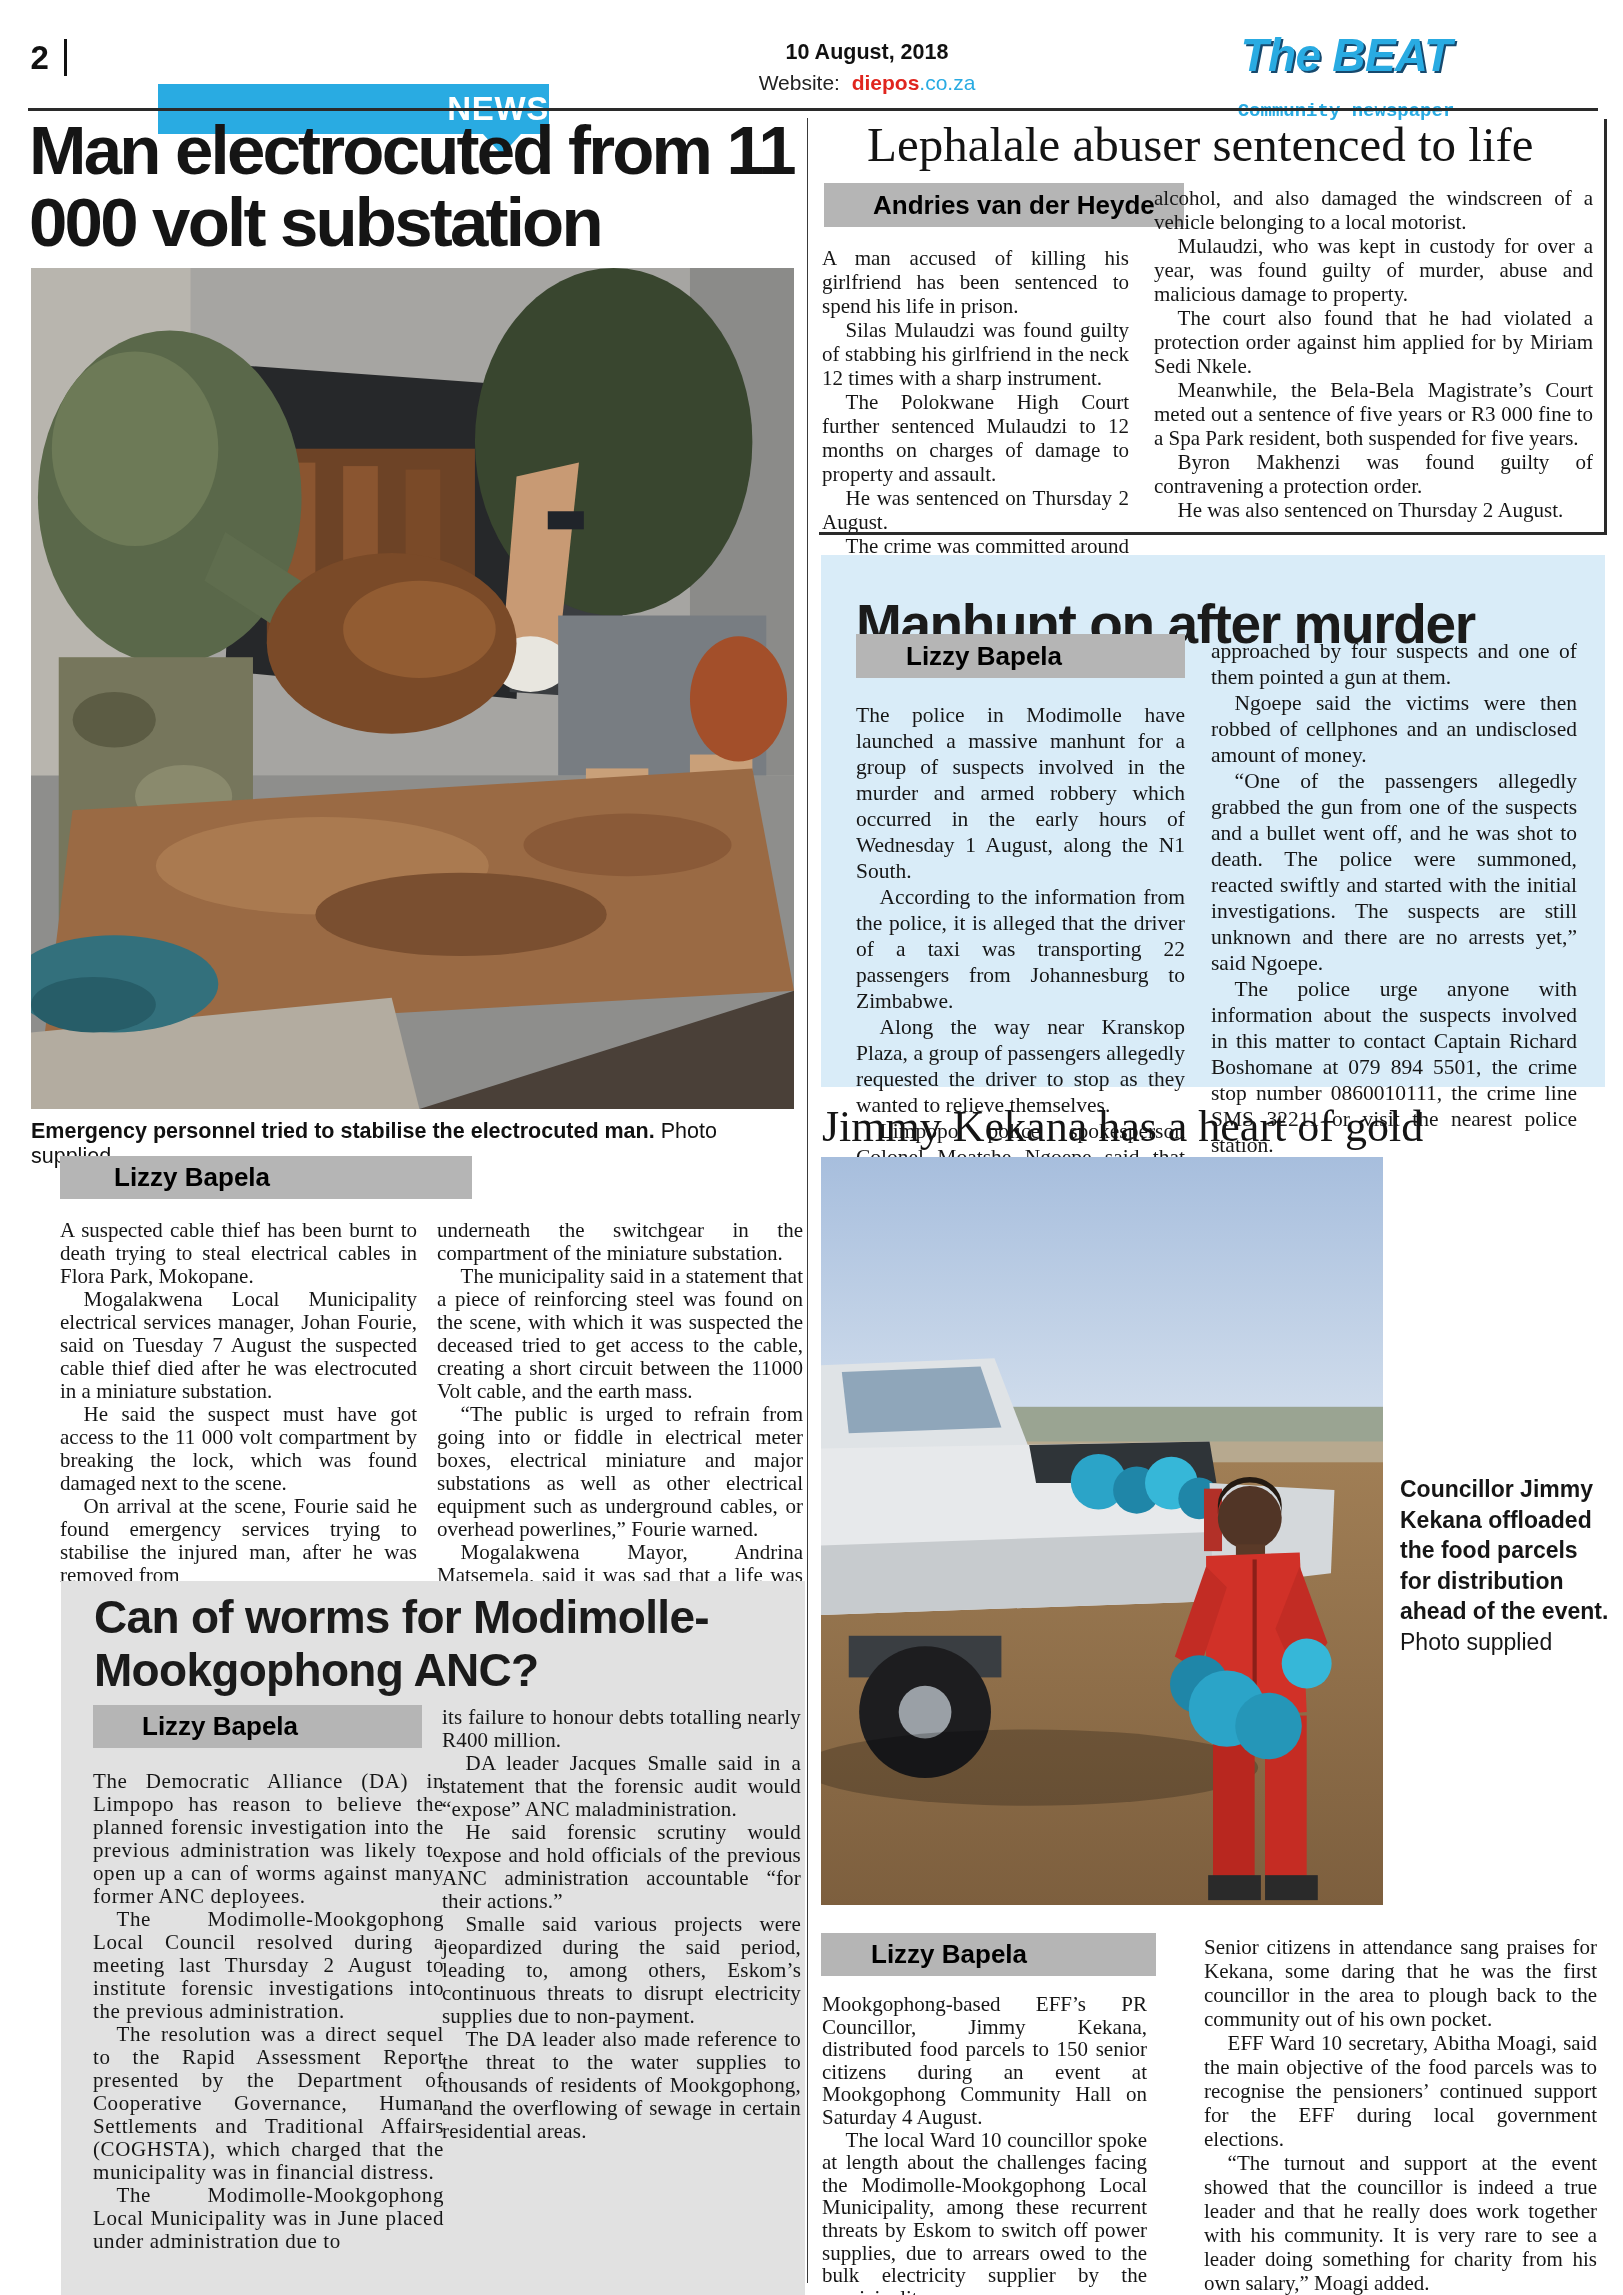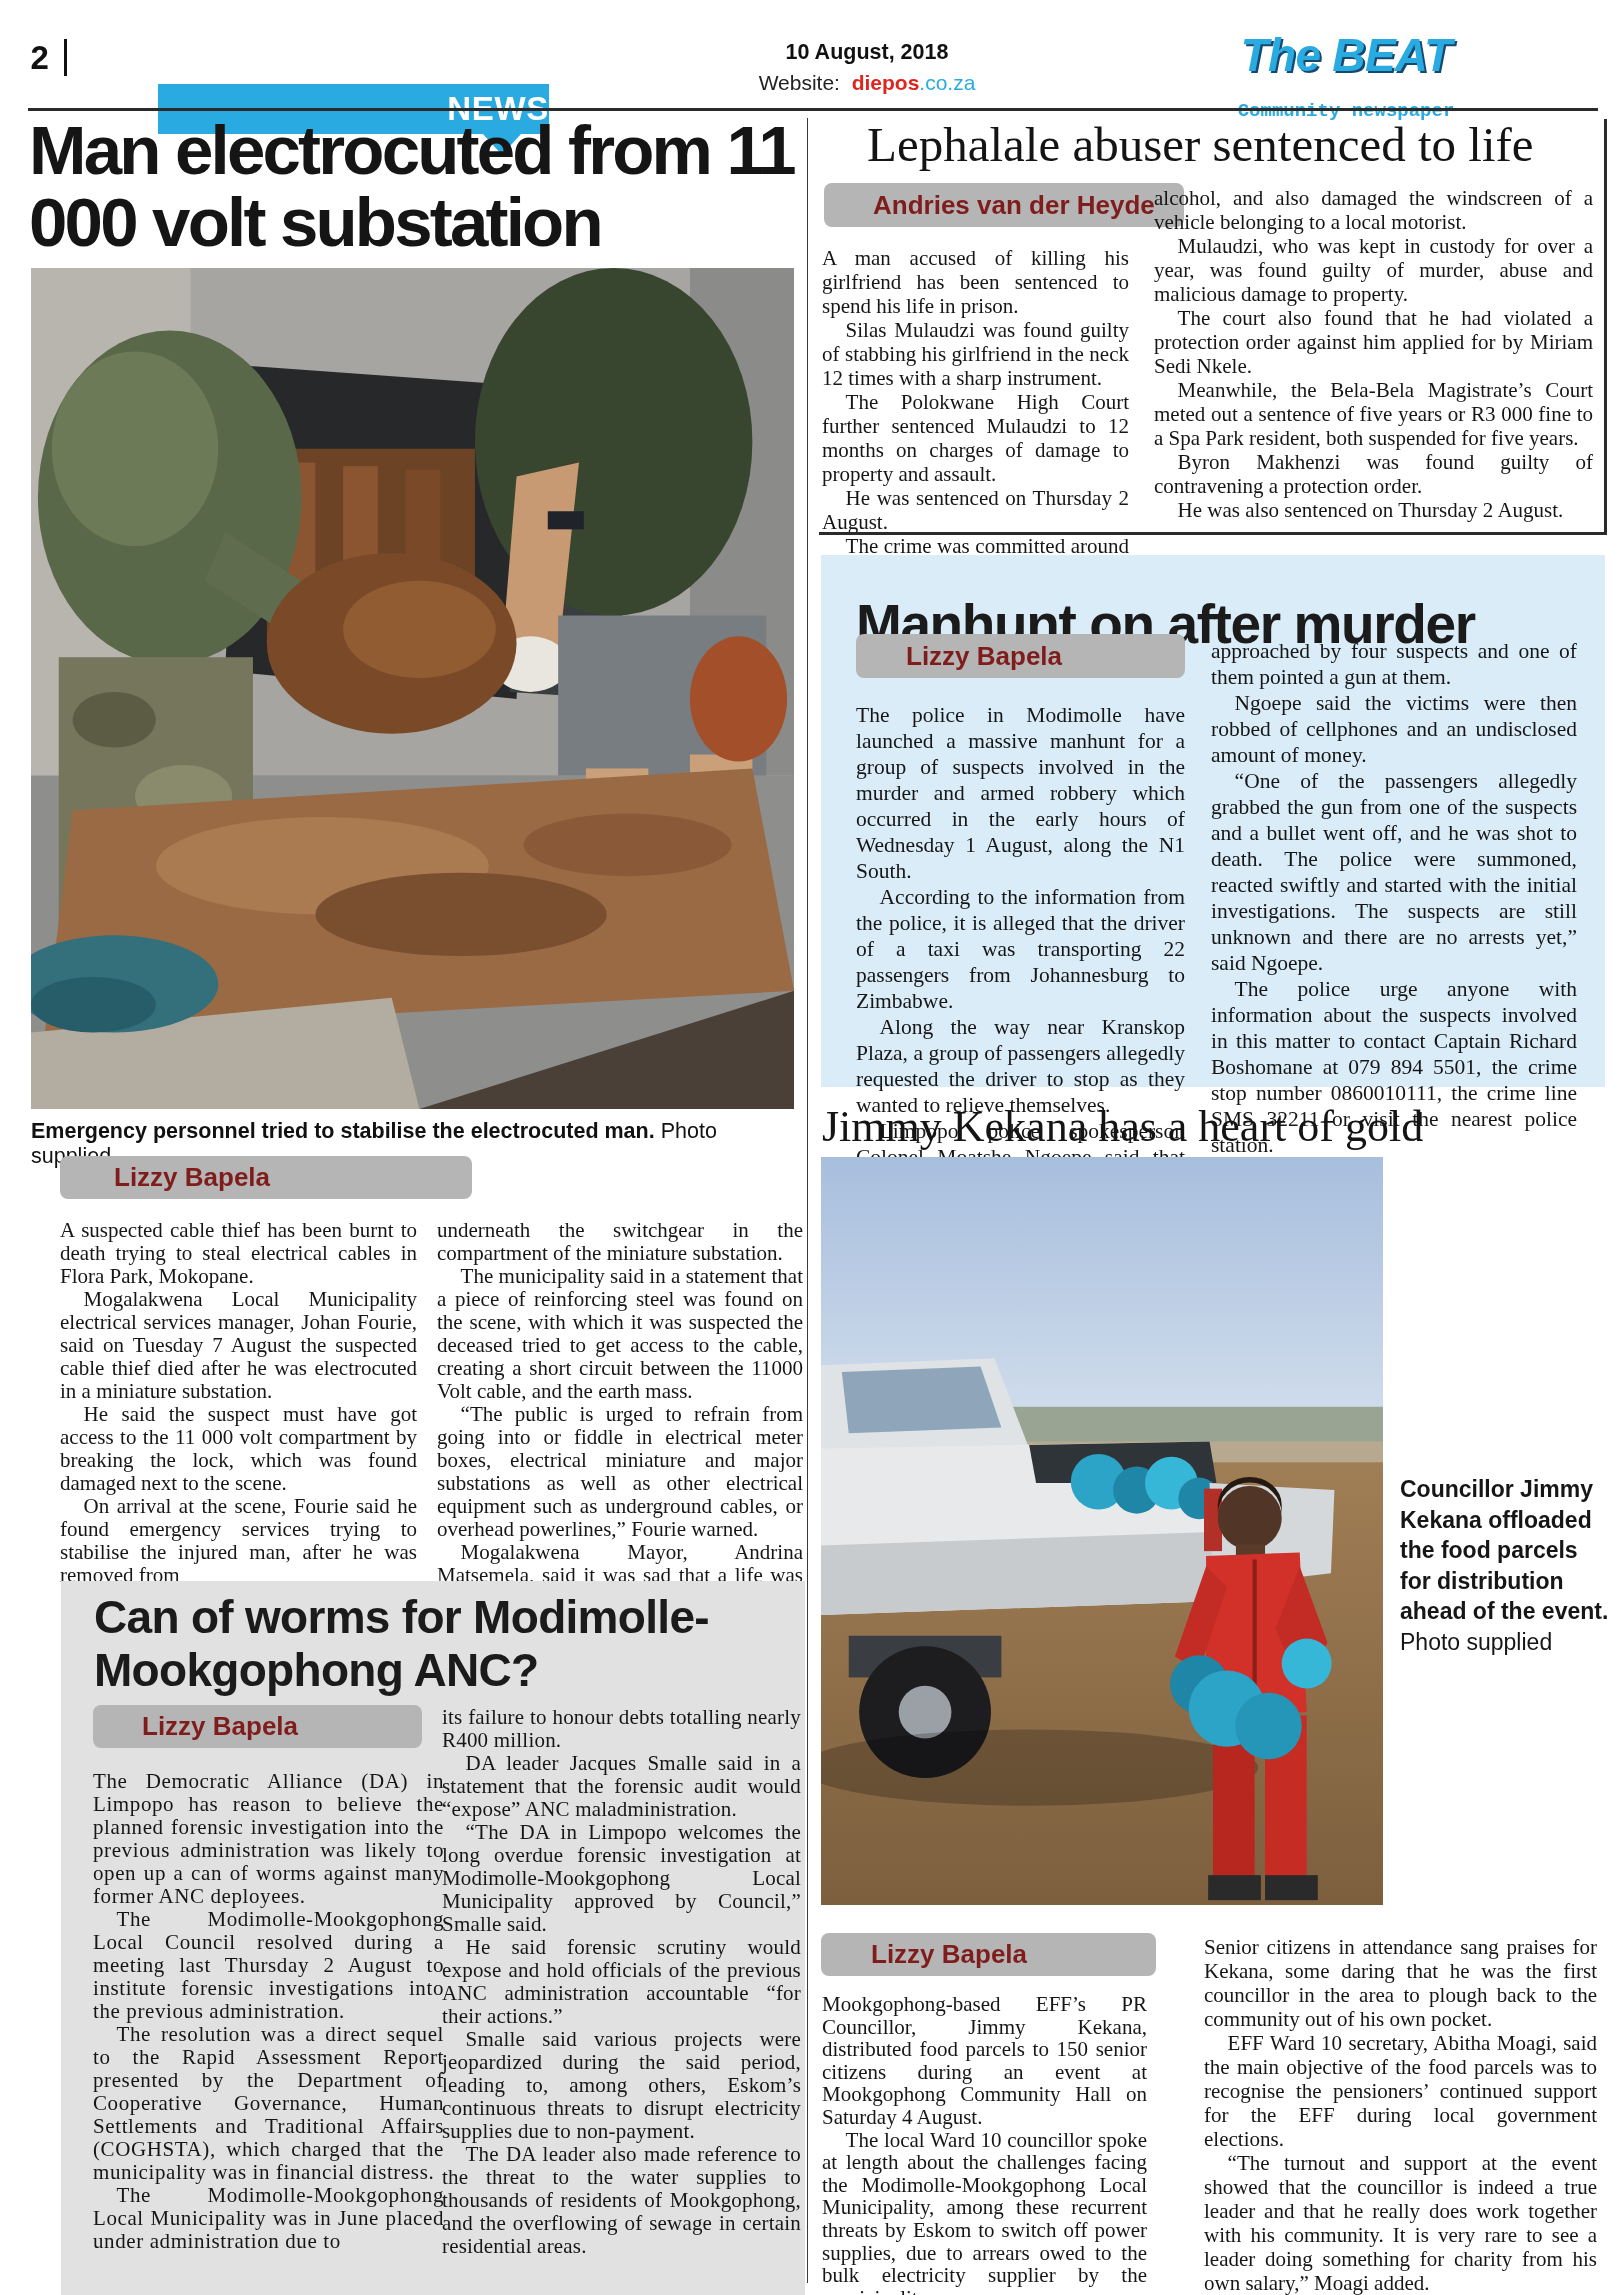--- a/index.html
+++ b/index.html
@@ -28,21 +28,21 @@
   .brand .logo { font-family:"Liberation Sans",sans-serif; font-weight:bold; font-style:italic;
                  font-size:46px; color:#29abe2; letter-spacing:-0.7px;
                  text-shadow:2.1px 2.1px 0 #16496e; }
   .brand .tag  { font-family:Liberation Mono, monospace; font-weight:bold;
                  font-size:19px; color:#29abe2; margin-top:18px; }
   .rule-top { position:absolute; left:28px; top:108px; width:1570px; height:2.8px; background:#2a2a2a; }
 
   
   .vrule-main { position:absolute; left:807px; top:118px; width:1.4px; height:2165px; background:#3a3a3a; }
   .byline { position:absolute; background:#b5b5b5; font-family:"Liberation Sans",sans-serif;
-            font-weight:bold; font-size:26px; color:#7f1d1d;border-radius:8px; }
+            font-weight:bold; font-size:26px; color:#000000; }
   .col { position:absolute; text-align:justify; }
   .para { margin:0; text-indent:23.6px; }
   .para.first { text-indent:0; }
   .caption { font-family:"Liberation Sans",sans-serif; font-size:21.5px; color:#111; }
   .caption .b { font-weight:bold; }
 
   
   .electro-headline { position:absolute; left:29px; top:115px; width:776px;
                       font-family:"Liberation Sans",sans-serif; font-weight:bold;
                       font-size:69px; line-height:72px; letter-spacing:-2.8px; color:#151515; }
@@ -282,21 +282,20 @@
     <div class="byline byline-worms">Lizzy Bapela</div>
     <div class="col worms-col1">
         <p class="para first">The Democratic Alliance (DA) in Limpopo has reason to believe the planned forensic investigation into the previous administration was likely to open up a can of worms against many former ANC deployees.</p>
         <p class="para">The Modimolle-Mookgophong Local Council resolved during a meeting last Thursday 2 August to institute forensic investigations into the previous administration.</p>
         <p class="para">The resolution was a direct sequel to the Rapid Assessment Report presented by the Department of Cooperative Governance, Human Settlements and Traditional Affairs (COGHSTA), which charged that the municipality was in financial distress.</p>
         <p class="para">The Modimolle-Mookgophong Local Municipality was in June placed under administration due to</p>
       </div>
     <div class="col worms-col2">
         <p class="para first">its failure to honour debts totalling nearly R400 million.</p>
         <p class="para">DA leader Jacques Smalle said in a statement that the forensic audit would “expose” ANC maladministration.</p>
-        <p class="para">“The DA in Limpopo welcomes the long overdue forensic investigation at Modimolle-Mookgophong Local Municipality approved by Council,” Smalle said.</p>
         <p class="para">He said forensic scrutiny would expose and hold officials of the previous ANC administration accountable “for their actions.”</p>
         <p class="para">Smalle said various projects were jeopardized during the said period, leading to, among others, Eskom’s continuous threats to disrupt electricity supplies due to non-payment.</p>
         <p class="para">The DA leader also made reference to the threat to the water supplies to thousands of residents of Mookgophong, and the overflowing of sewage in certain residential areas.</p>
       </div>
   </div>
 
 </div>
 
 
 </body></html>

